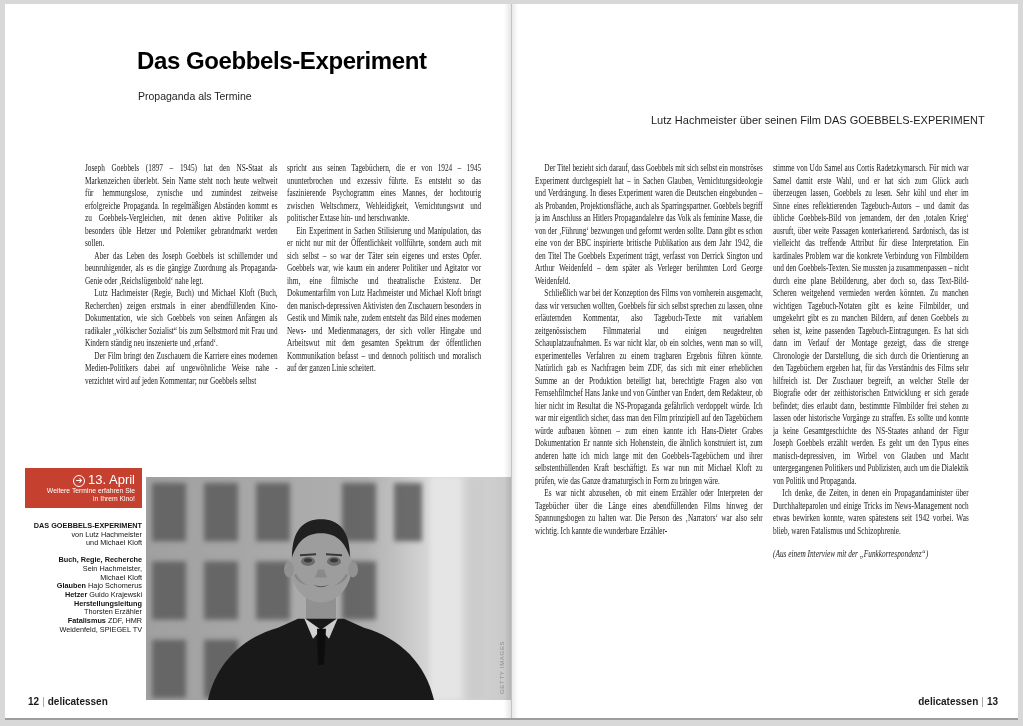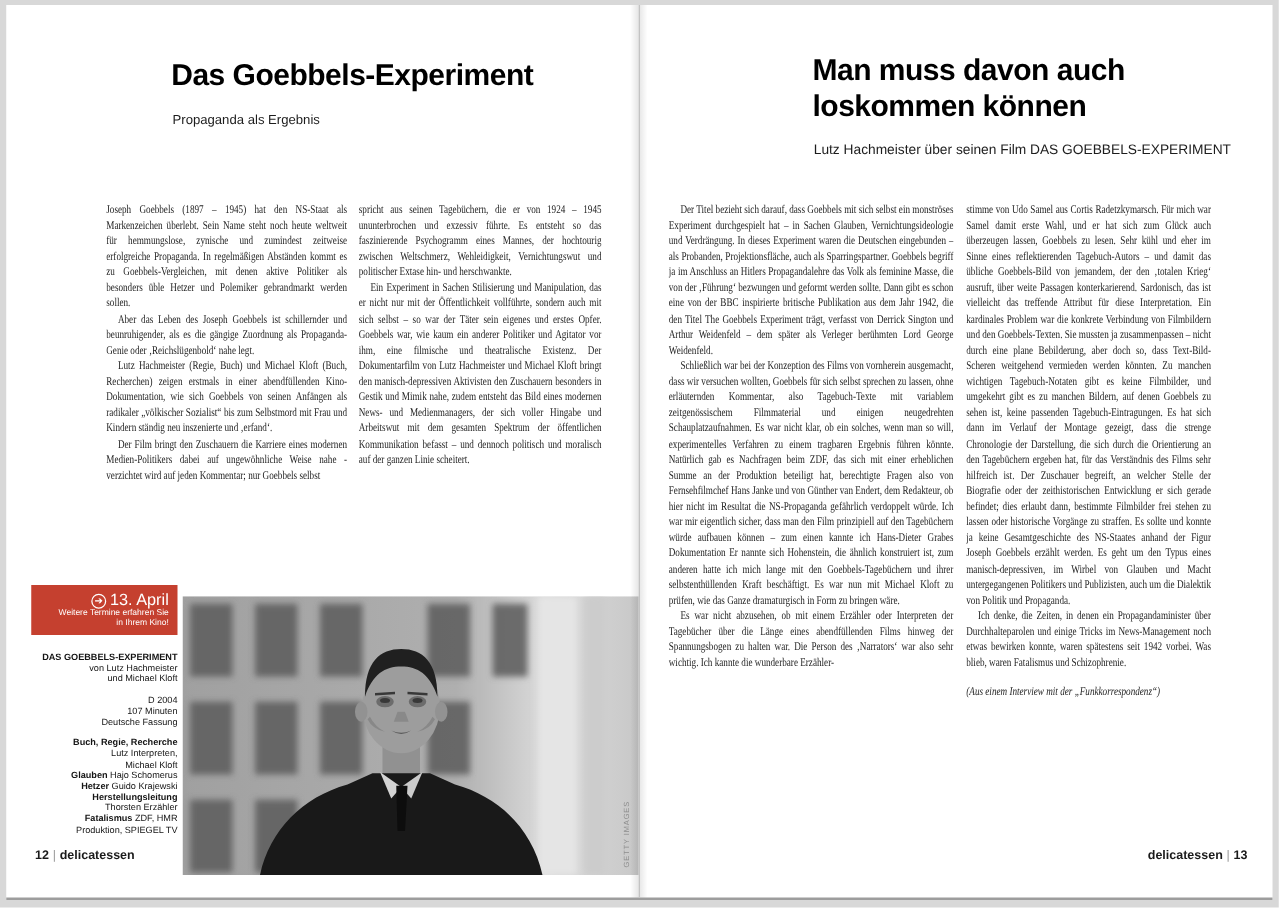--- a/index.html
+++ b/index.html
@@ -65,21 +65,21 @@
   
   .photo{left:141px;top:473px;width:365px;height:223px;line-height:0;}
   .photo svg{display:block;}
   .getty{
     left:494px;top:628px;height:62px;
     writing-mode:vertical-rl;transform:rotate(180deg);
     font-size:6px;letter-spacing:0.7px;color:#8d8d8d;
   }
 
   
-  .footer{top:675px;font-size:10px;font-weight:bold;color:#1a1a1a;}
+  .footer{top:692px;font-size:10px;font-weight:bold;color:#1a1a1a;}
   .footer .sep{color:#9a9a9a;font-weight:normal;padding:0 3px;}
   .footer-left{left:23px;}
   .footer-right{right:20px;text-align:left;}
 
   
   .fold-shade{
     left:499px;top:0;width:14px;height:714px;
     background:linear-gradient(to right, rgba(0,0,0,0) 0%, rgba(0,0,0,0.10) 50%, rgba(0,0,0,0) 100%);
   }
   .fold-shade::after{
@@ -87,21 +87,21 @@
   }
 </style>
 </head>
 <body>
 
 <div class="spread">
 
   <section class="page">
 
     <h1 class="abs headline lp-title">Das Goebbels-Experiment</h1>
-    <div class="abs lp-subtitle">Propaganda als Ergebnis</div>
+    <div class="abs lp-subtitle">Propaganda als Termine</div>
 
     <div class="abs body-col indent-rest lp-col1">
         <p>Joseph Goebbels (1897 – 1945) hat den NS-Staat als Markenzeichen überlebt. Sein Name steht noch heute weltweit für hemmungslose, zynische und zumindest zeitweise erfolgreiche Propaganda. In regelmäßigen Abständen kommt es zu Goebbels-Vergleichen, mit denen aktive Politiker als besonders üble Hetzer und Polemiker gebrandmarkt werden sollen.</p>
         <p>Aber das Leben des Joseph Goebbels ist schillernder und beunruhigender, als es die gängige Zuordnung als Propaganda-Genie oder ‚Reichslügenbold‘ nahe legt.</p>
         <p>Lutz Hachmeister (Regie, Buch) und Michael Kloft (Buch, Recherchen) zeigen erstmals in einer abendfüllenden Kino-Dokumentation, wie sich Goebbels von seinen Anfängen als radikaler „völkischer Sozialist“ bis zum Selbstmord mit Frau und Kindern ständig neu inszenierte und ‚erfand‘.</p>
         <p>Der Film bringt den Zuschauern die Karriere eines modernen Medien-Politikers dabei auf ungewöhnliche Weise nahe - verzichtet wird auf jeden Kommentar; nur Goebbels selbst</p>
       </div>
 
     <div class="abs body-col indent-rest lp-col2">
         <p>spricht aus seinen Tagebüchern, die er von 1924 – 1945 ununterbrochen und exzessiv führte. Es entsteht so das faszinierende Psychogramm eines Mannes, der hochtourig zwischen Weltschmerz, Wehleidigkeit, Vernichtungswut und politischer Extase hin- und herschwankte.</p>
@@ -116,34 +116,29 @@
       <div class="note">in Ihrem Kino!</div>
     </div>
 
     <div class="abs credits">
       <div class="credit-block">
           <div class="credit-line"><span class="cb">DAS GOEBBELS-EXPERIMENT</span><span></span></div>
           <div class="credit-line"><span class="cb"></span><span>von Lutz Hachmeister</span></div>
           <div class="credit-line"><span class="cb"></span><span>und Michael Kloft</span></div>
         </div>
       <div class="credit-block">
-          <div class="credit-line"><span class="cb"></span><span>D 2004</span></div>
-          <div class="credit-line"><span class="cb"></span><span>107 Minuten</span></div>
-          <div class="credit-line"><span class="cb"></span><span>Deutsche Fassung</span></div>
-        </div>
-      <div class="credit-block">
           <div class="credit-line"><span class="cb">Buch, Regie, Recherche</span><span></span></div>
-          <div class="credit-line"><span class="cb"></span><span>Lutz Interpreten,</span></div>
+          <div class="credit-line"><span class="cb"></span><span>Sein Hachmeister,</span></div>
           <div class="credit-line"><span class="cb"></span><span>Michael Kloft</span></div>
           <div class="credit-line"><span class="cb">Glauben</span><span> Hajo Schomerus</span></div>
           <div class="credit-line"><span class="cb">Hetzer</span><span> Guido Krajewski</span></div>
           <div class="credit-line"><span class="cb">Herstellungsleitung</span><span></span></div>
           <div class="credit-line"><span class="cb"></span><span>Thorsten Erzähler</span></div>
           <div class="credit-line"><span class="cb">Fatalismus</span><span> ZDF, HMR</span></div>
-          <div class="credit-line"><span class="cb"></span><span>Produktion, SPIEGEL TV</span></div>
+          <div class="credit-line"><span class="cb"></span><span>Weidenfeld, SPIEGEL TV</span></div>
         </div>
     </div>
 
     <div class="abs photo">
       <svg width="365" height="223" viewBox="0 0 365 222" preserveAspectRatio="none" role="img">
         <defs>
           <filter id="bgblur" x="-10%" y="-10%" width="120%" height="120%">
               <feGaussianBlur stdDeviation="2.4"></feGaussianBlur>
             </filter>
           <linearGradient id="wallg" x1="0" y1="0" x2="1" y2="0">
@@ -205,21 +200,20 @@
 
     <div class="abs footer footer-left">
       <span>12</span><span class="sep">|</span><span>delicatessen</span>
     </div>
   </section>
 
   <div class="abs fold-shade"></div>
 
   <section class="page">
 
-    <h1 class="abs headline rp-title">Man muss davon auch loskommen können</h1>
     <div class="abs rp-subtitle">Lutz Hachmeister über seinen Film DAS GOEBBELS-EXPERIMENT</div>
 
     <div class="abs body-col indent-all rp-col1">
         <p>Der Titel bezieht sich darauf, dass Goebbels mit sich selbst ein monströses Experiment durchgespielt hat – in Sachen Glauben, Vernichtungsideologie und Verdrängung. In dieses Experiment waren die Deutschen eingebunden – als Probanden, Projektionsfläche, auch als Sparringspartner. Goebbels begriff ja im Anschluss an Hitlers Propagandalehre das Volk als feminine Masse, die von der ‚Führung‘ bezwungen und geformt werden sollte. Dann gibt es schon eine von der BBC inspirierte britische Publikation aus dem Jahr 1942, die den Titel The Goebbels Experiment trägt, verfasst von Derrick Sington und Arthur Weidenfeld – dem später als Verleger berühmten Lord George Weidenfeld.</p>
         <p>Schließlich war bei der Konzeption des Films von vornherein ausgemacht, dass wir versuchen wollten, Goebbels für sich selbst sprechen zu lassen, ohne erläuternden Kommentar, also Tagebuch-Texte mit variablem zeitgenössischem Filmmaterial und einigen neugedrehten Schauplatzaufnahmen. Es war nicht klar, ob ein solches, wenn man so will, experimentelles Verfahren zu einem tragbaren Ergebnis führen könnte. Natürlich gab es Nachfragen beim ZDF, das sich mit einer erheblichen Summe an der Produktion beteiligt hat, berechtigte Fragen also von Fernsehfilmchef Hans Janke und von Günther van Endert, dem Redakteur, ob hier nicht im Resultat die NS-Propaganda gefährlich verdoppelt würde. Ich war mir eigentlich sicher, dass man den Film prinzipiell auf den Tagebüchern würde aufbauen können – zum einen kannte ich Hans-Dieter Grabes Dokumentation Er nannte sich Hohenstein, die ähnlich konstruiert ist, zum anderen hatte ich mich lange mit den Goebbels-Tagebüchern und ihrer selbstenthüllenden Kraft beschäftigt. Es war nun mit Michael Kloft zu prüfen, wie das Ganze dramaturgisch in Form zu bringen wäre.</p>
         <p>Es war nicht abzusehen, ob mit einem Erzähler oder Interpreten der Tagebücher über die Länge eines abendfüllenden Films hinweg der Spannungsbogen zu halten war. Die Person des ‚Narrators‘ war also sehr wichtig. Ich kannte die wunderbare Erzähler-</p>
       </div>
 
     <div class="abs body-col indent-rest rp-col2">
       <div>

